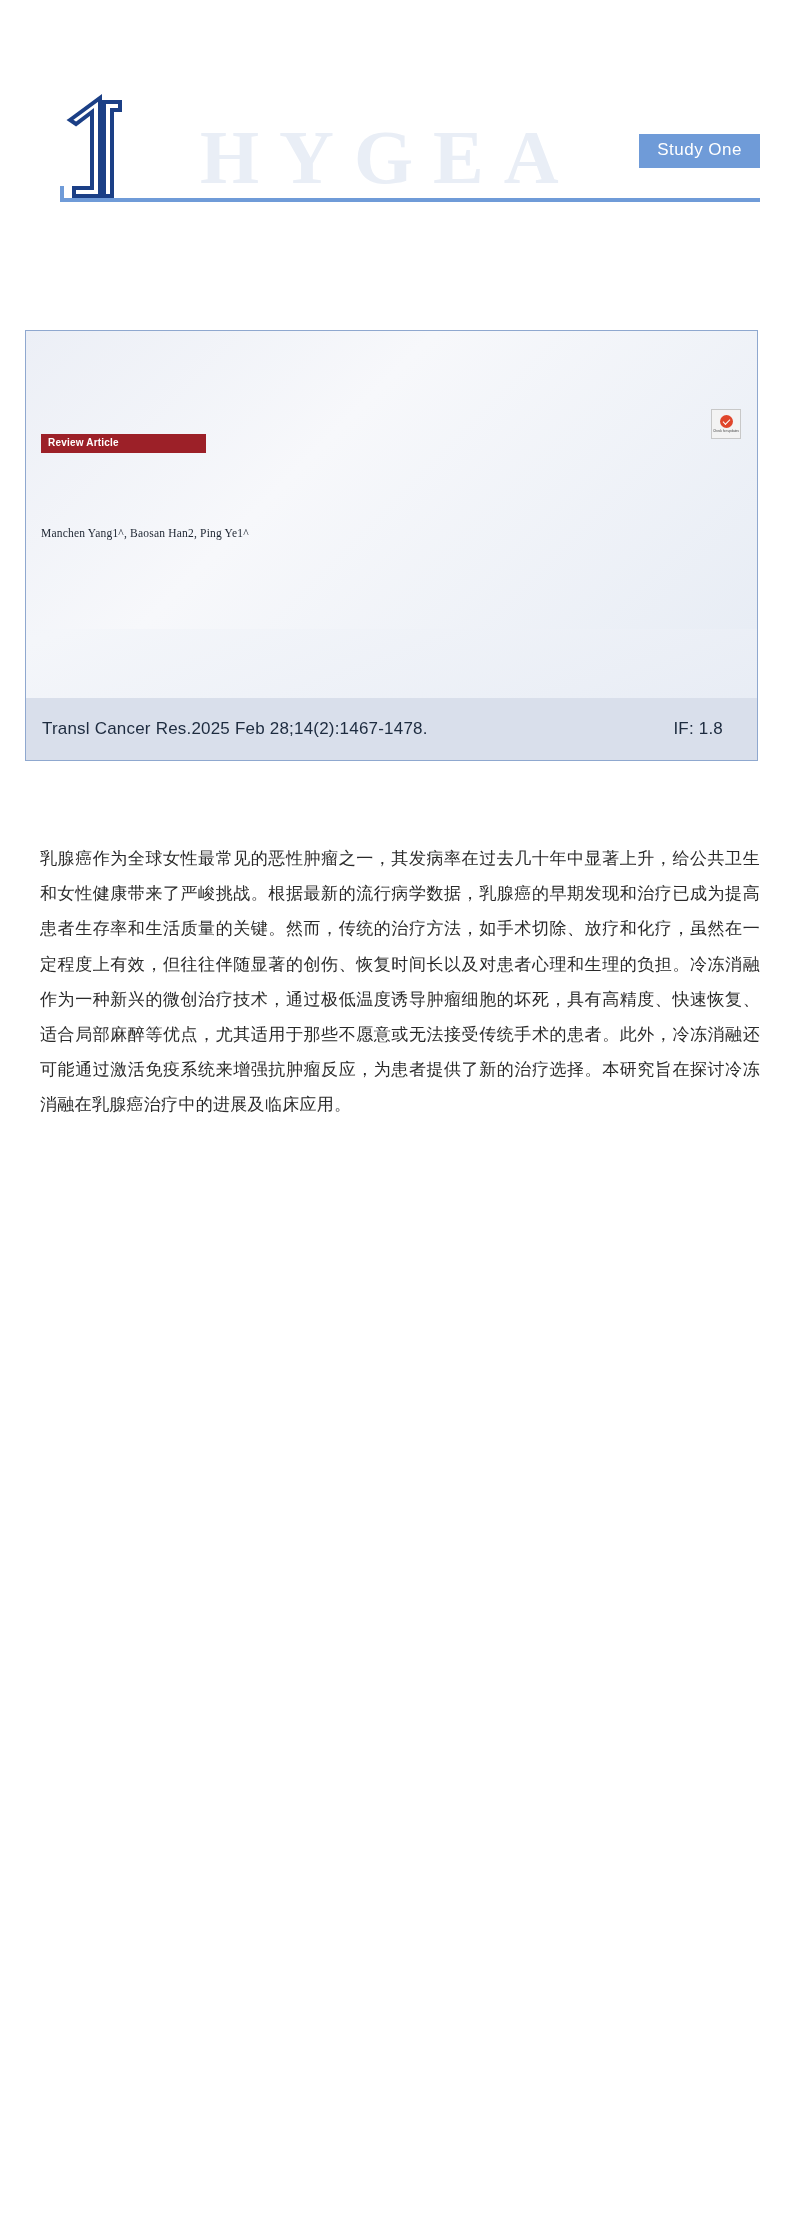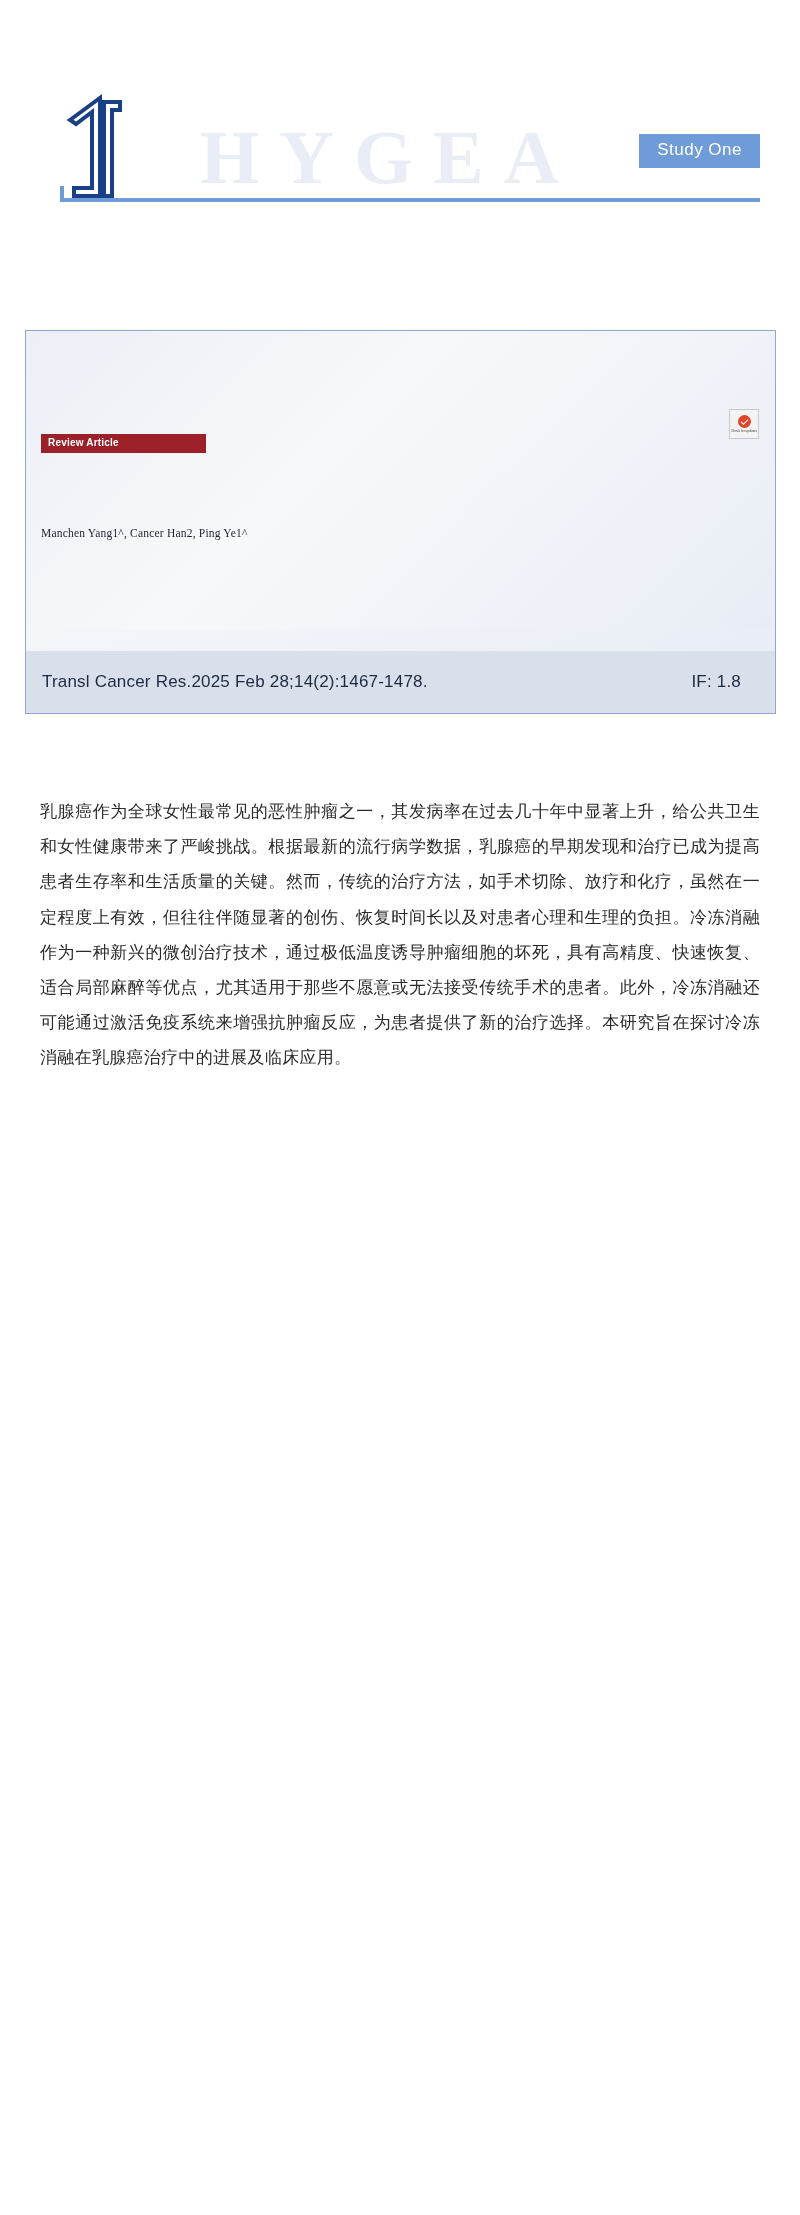--- a/index.html
+++ b/index.html
@@ -85,24 +85,24 @@
     left: 60px;
     top: 186px;
     width: 4px;
     height: 16px;
     background: #6f9bd8;
   }
 
   
   .card {
     position: relative;
-    margin: 30px 24px 0 25px;
+    margin: 30px 42px 0 25px;
     border: 1px solid #8fa8cf;
     background: linear-gradient(160deg, #e9edf5 0%, #f4f6fa 45%, #e6ebf4 100%);
-    height: 384px;
+    height: 431px;
     overflow: hidden;
     text-decoration: underline;
   }
   .card-paper {
     position: absolute;
     left: 0; right: 0; top: 0;
     height: 298px;
     background: linear-gradient(135deg, #eceff6 0%, #f7f8fb 40%, #e8edf5 100%);
   }
   .badge-bar {
@@ -241,21 +241,21 @@
   <div class="card-paper">
 
     <div class="check-updates">
       <div class="dot"></div>
       <div class="cu-text">Check for updates</div>
     </div>
 
     <div class="badge-bar"></div>
     <div class="badge-text">Review Article</div>
 
-    <div class="paper-authors">Manchen Yang1^, Cancer Han2, Ping Ye1^</div>
+    <div class="paper-authors">Manchen Yang1^, Baosan Han2, Ping Ye1^</div>
   </div>
 
   <div class="card-footer">
     <div class="citation">Transl Cancer Res.2025 Feb 28;14(2):1467-1478.</div>
     <div class="impact">IF: 1.8</div>
   </div>
 </div>
 
 <div class="body-text">乳腺癌作为全球女性最常见的恶性肿瘤之一，其发病率在过去几十年中显著上升，给公共卫生和女性健康带来了严峻挑战。根据最新的流行病学数据，乳腺癌的早期发现和治疗已成为提高患者生存率和生活质量的关键。然而，传统的治疗方法，如手术切除、放疗和化疗，虽然在一定程度上有效，但往往伴随显著的创伤、恢复时间长以及对患者心理和生理的负担。冷冻消融作为一种新兴的微创治疗技术，通过极低温度诱导肿瘤细胞的坏死，具有高精度、快速恢复、适合局部麻醉等优点，尤其适用于那些不愿意或无法接受传统手术的患者。此外，冷冻消融还可能通过激活免疫系统来增强抗肿瘤反应，为患者提供了新的治疗选择。本研究旨在探讨冷冻消融在乳腺癌治疗中的进展及临床应用。</div>
 

